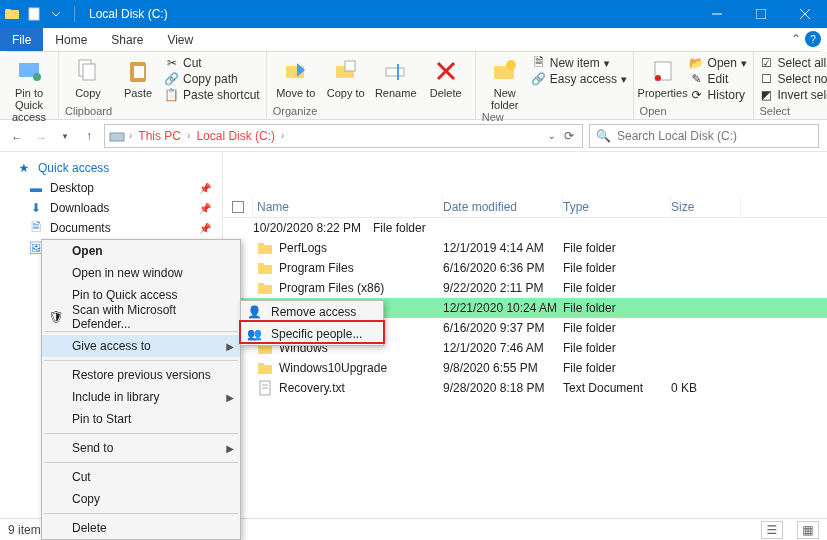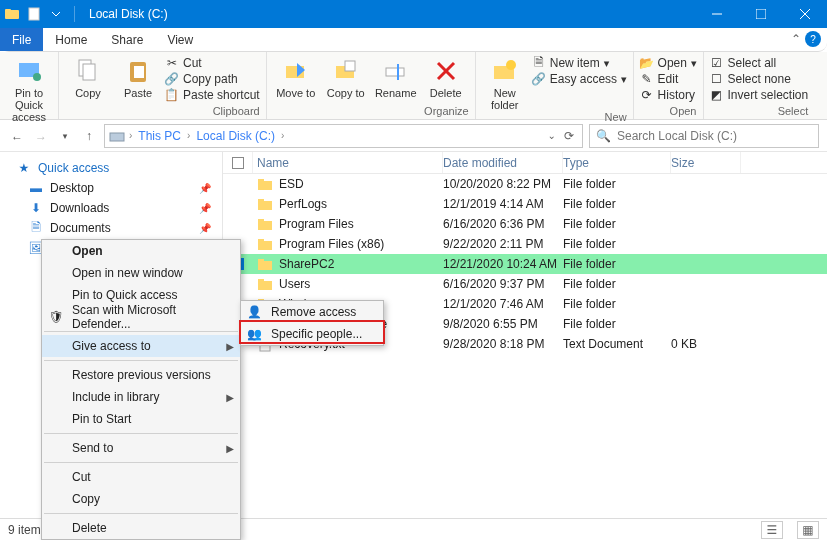--- a/index.html
+++ b/index.html
@@ -18,46 +18,46 @@
 .tabs { height:24px; background:#fff; border-bottom:1px solid #dcdcdc; display:flex; align-items:stretch; position:relative;border-radius:9px; }
 .tab { padding:0 12px; display:flex; align-items:center; color:#333; cursor:default; }
 .tab.file { background:#1e6fce; color:#fff; }
 .tabs .help { position:absolute; right:6px; top:3px; width:16px; height:16px; border-radius:50%; background:#0078d7; color:#fff; display:flex; align-items:center; justify-content:center; font-size:10px; }
 .tabs .chev { position:absolute; right:26px; top:4px; color:#666; }
 
 
 .ribbon { height:68px; background:#f9f9f7; border-bottom:1px solid #dcdcdc; display:flex; }
 .group { border-right:1px solid #e1e1e1; padding:2px 6px 0 6px; display:flex; flex-direction:column; }
 .group .content { flex:1; display:flex; align-items:flex-start; gap:4px; }
-.group .label { text-align:right; color:#666; font-size:11px; height:14px; }
+.group .label { text-align:left; color:#666; font-size:11px; height:14px; }
 .big-btn { display:flex; flex-direction:column; align-items:center; width:46px; padding-top:2px; color:#333; }
 .big-btn .ico { width:30px; height:30px; display:flex; align-items:center; justify-content:center; }
 .big-btn .txt { font-size:11px; line-height:12px; text-align:center; margin-top:1px; }
 .mini-list { display:flex; flex-direction:column; gap:2px; padding-top:2px; }
 .mini-item { display:flex; align-items:center; gap:4px; color:#333; font-size:11px; white-space:nowrap; }
 .mini-ico { width:14px; height:14px; display:flex; align-items:center; justify-content:center; }
 
 
 .addr-row { height:32px; display:flex; align-items:center; gap:6px; padding:0 8px; border-bottom:1px solid #e6e6e6; }
 .nav-arrow { width:18px; height:18px; color:#555; display:flex; align-items:center; justify-content:center; }
 .addr-box { flex:1; height:24px; border:1px solid #c7c7c7; display:flex; align-items:center; padding:0 4px; gap:4px; }
-.crumb { color:#3b82f6; padding:0 2px; }
+.crumb { color:#ef4444; padding:0 2px; }
 .crumb-sep { color:#888; font-size:10px; }
 .search-box { width:230px; height:24px; border:1px solid #c7c7c7; display:flex; align-items:center; padding:0 6px; color:#777; gap:6px; }
 
 
 .body { display:flex; height:365px; }
 .nav { width:223px; border-right:1px solid #e6e6e6; padding:6px 0; position:relative; }
 .nav-item { display:flex; align-items:center; padding:2px 10px 2px 28px; gap:6px; color:#222; position:relative; }
 .nav-item .pin-col { position:absolute; right:10px; color:#8a8a8a; font-size:10px; }
 .nav-item.bold { font-weight:normal; color:#1b6fc5; padding-left:16px; }
 .nav-ico { width:16px; height:16px; display:flex; align-items:center; justify-content:center; }
 
 
-.list { flex:1; position:relative; }
+.list { flex:1; position:relative;margin-top:44px; }
 .list-hdr { display:flex; height:22px; align-items:center; color:#5a7aa0; border-bottom:1px solid #eaeaea; }
 .col-chk { width:30px; display:flex; justify-content:center; }
 .col-name { width:190px; padding-left:4px; }
 .col-date { width:120px; }
 .col-type { width:108px; }
 .col-size { width:70px; }
 .list-hdr .col { border-right:1px solid #f0f0f0; height:100%; display:flex; align-items:center; }
 .row { display:flex; height:20px; align-items:center; color:#222; }
 .row .col-name { display:flex; align-items:center; gap:6px; }
 .row.sel { background:#86efac; }
@@ -249,20 +249,29 @@
       <div class="mini-list">
         <div class="mini-item"><span class="mini-ico">🗎</span><span>New item</span> ▾</div>
         <div class="mini-item"><span class="mini-ico">🔗</span><span>Easy access</span> ▾</div>
       </div>
     </div>
     <div class="label">New</div>
   </div>
 
   <div class="group">
     <div class="content">
+      <div class="big-btn">
+          <span class="ico">
+            <svg width="26" height="26">
+              <rect x="5" y="4" width="16" height="18" fill="#fff" stroke="#aaa"></rect>
+              <circle cx="8" cy="20" r="3" fill="#d22"></circle>
+            </svg>
+          </span>
+          <span class="txt">Properties</span>
+        </div>
       <div class="mini-list">
         <div class="mini-item"><span class="mini-ico">📂</span><span>Open</span> ▾</div>
         <div class="mini-item">
             <span class="mini-ico">✎</span>
             <span>Edit</span>
           </div>
         <div class="mini-item">
             <span class="mini-ico">⟳</span>
             <span>History</span>
           </div>
@@ -352,29 +361,20 @@
           <span class="chkbox"></span>
         </div>
       <div class="col col-name">Name</div>
       <div class="col col-date">Date modified</div>
       <div class="col col-type">Type</div>
       <div class="col col-size">Size</div>
     </div>
     <div id="rows">
         <div class="row">
           <div class="col-chk"></div>
-          <div class="col-name">
-            <span class="fico">
-              <svg width="16" height="16">
-                <rect x="1" y="5" width="14" height="9" fill="#ffd76b"></rect>
-                <rect x="1" y="3" width="6" height="3" fill="#ffd76b"></rect>
-              </svg>
-            </span>
-            <span>ESD</span>
-          </div>
           <div class="col-date">10/20/2020 8:22 PM</div>
           <div class="col-type">File folder</div>
           <div class="col-size"></div>
         </div>
         <div class="row">
           <div class="col-chk"></div>
           <div class="col-name">
             <span class="fico">
               <svg width="16" height="16">
                 <rect x="1" y="5" width="14" height="9" fill="#ffd76b"></rect>

